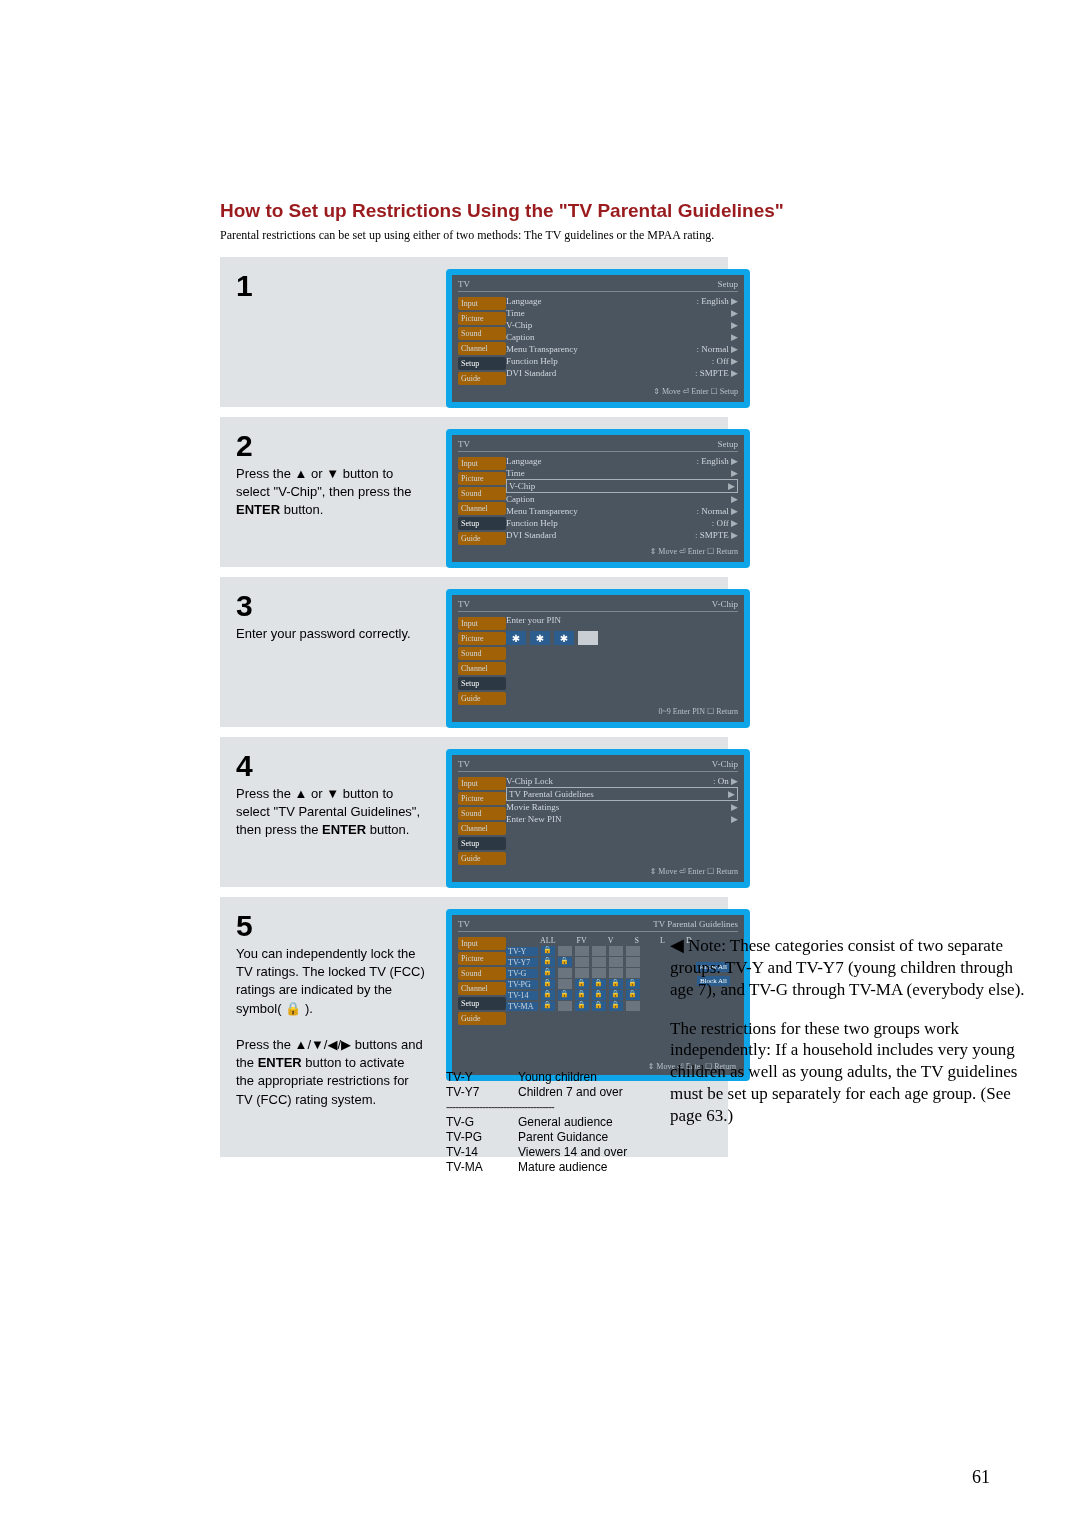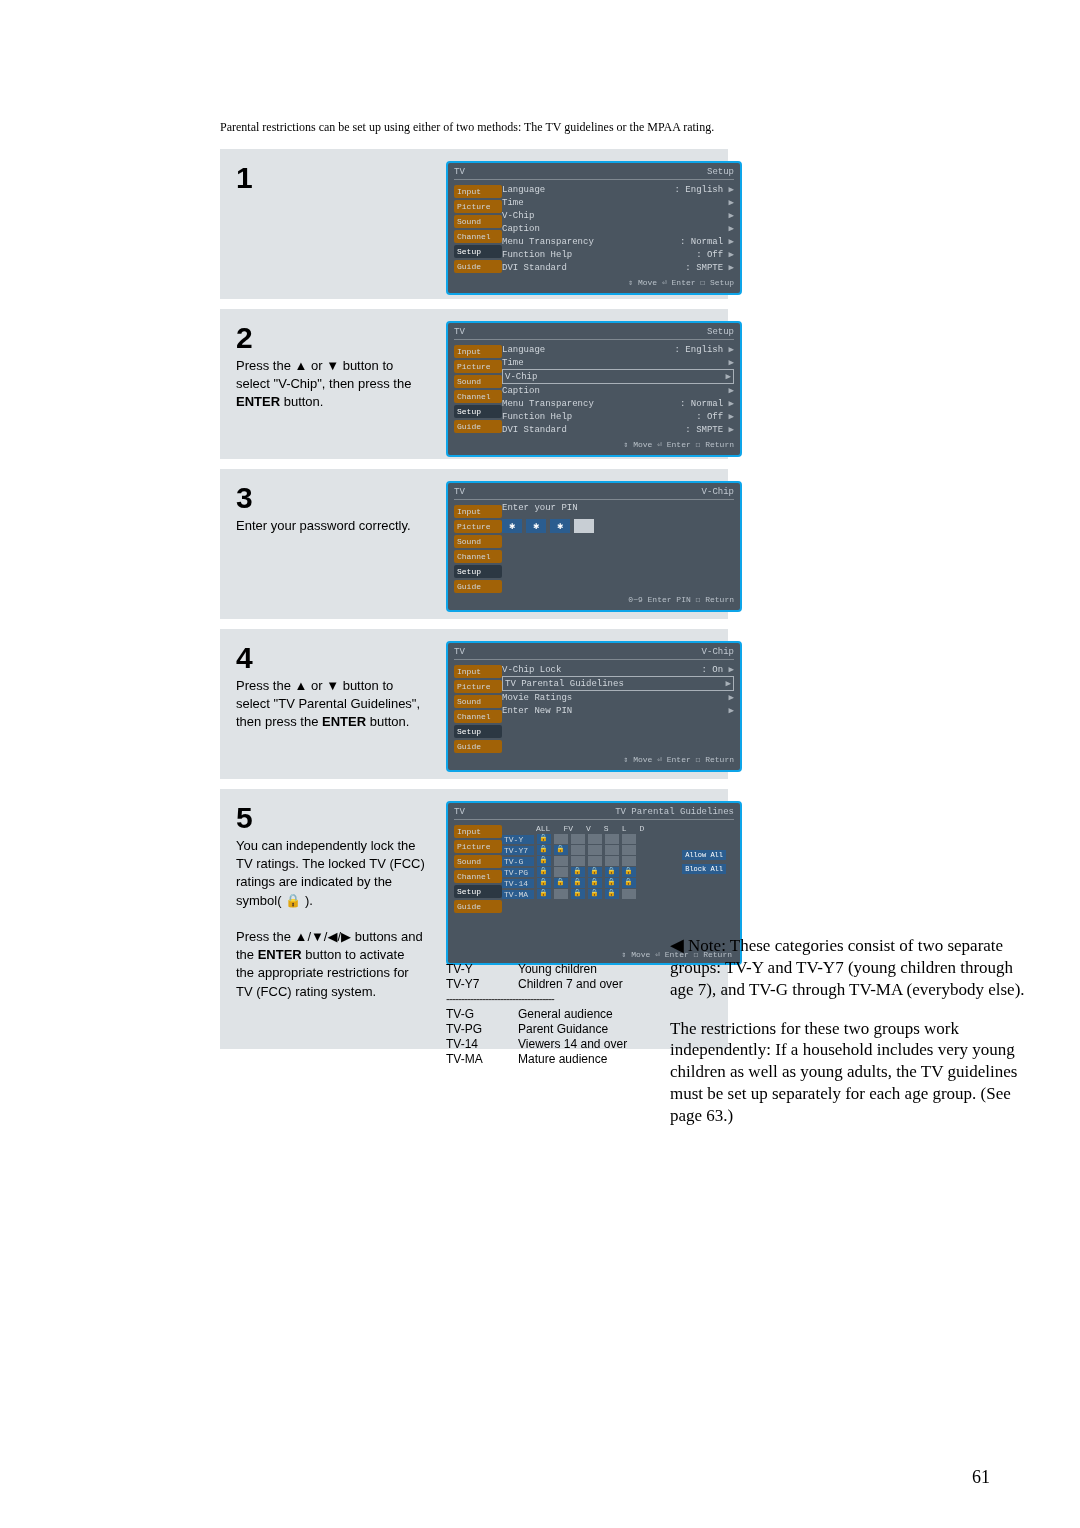--- a/index.html
+++ b/index.html
@@ -5,35 +5,35 @@
   html,body{margin:0;padding:0;background:#fff;font-family:Georgia,"Times New Roman",serif;color:#000}
   .page{width:1080px;height:1528px;position:relative;box-sizing:border-box;padding:120px 90px 40px 90px}
   .header-box{position:absolute;top:120px;left:120px;border:1px solid #000;padding:18px 40px 18px 18px}
   .header-box span{font-variant:small-caps;font-size:19px;letter-spacing:1px}
   .title{font-family:Arial,Helvetica,sans-serif;font-weight:bold;color:#9a1b1e;font-size:19px;margin:80px 0 6px 130px;max-width:730px}
   .intro{font-size:12px;margin:0 0 14px 130px;max-width:720px;line-height:1.25}
   .stepbox{background:#dfe3e6;margin:0 0 10px 130px;padding:14px 14px 14px 16px;width:508px;box-sizing:border-box;position:relative;font-family:Arial,Helvetica,sans-serif;font-size:13px;min-height:150px}
   .stepbox.tall{min-height:260px}
   .stepnum{font-size:30px;font-weight:900;line-height:1;margin-bottom:4px}
   .steptext{width:190px;line-height:1.4}
-  .osd{position:absolute;top:12px;left:226px;width:280px;background:#4a5560;color:#d0d6dc;font-family:Liberation Mono, monospace;font-size:9px;border-radius:4px;border:2px solid #0ea5e9;padding:4px 6px 6px 6px}
+  .osd{position:absolute;top:12px;left:226px;width:280px;background:#4a5560;color:#d0d6dc;font-family:Liberation Serif, serif;font-size:9px;border-radius:4px;border:6px solid #0ea5e9;padding:4px 6px 6px 6px}
   .osd-head{display:flex;justify-content:space-between;border-bottom:1px solid #7f8890;padding-bottom:2px;margin-bottom:3px;color:#c0c8d0}
   .osd-nav{float:left;width:48px}
   .osd-nav div{background:#a16207;color:#cfd6dc;font-size:8px;padding:2px 3px;margin:2px 0;border-radius:2px}
   .osd-nav div.sel{background:#2c3843;color:#fff}
   .osd-body{}
   .osd-row{display:flex;justify-content:space-between;align-items:center;padding:1px 0}
   .osd-row.hi{border:1px solid #a8b0b8;padding:1px 2px}
   .tri{color:#a8b0b8}
   .osd-foot{clear:both;text-align:right;font-size:8px;color:#b8c0c8;margin-top:4px}
   .pin-boxes{display:flex;gap:4px;margin:6px 0 0 4px}
   .pin-box{width:20px;height:14px;background:#2b5d8f;display:flex;align-items:center;justify-content:center;color:#fff;font-size:10px}
   .pin-box.empty{background:#c8ced4}
   .grid{margin-top:4px}
-  .grid-head{display:flex;gap:13px;font-size:8px;padding-left:34px}
+  .grid-head{display:flex;gap:21px;font-size:8px;padding-left:34px}
   .grid-row{display:flex;align-items:center;gap:3px;margin:1px 0}
   .grid-row .lbl{width:28px;font-size:8px;color:#cfd6dc;background:#2b5d8f;padding:0 2px}
   .cell{width:14px;height:10px;background:#6a7580}
   .cell.on{background:#2b5d8f}
   .allow{position:absolute;right:8px;top:26px;background:#2b5d8f;color:#fff;font-size:7px;padding:1px 3px}
   .block{position:absolute;right:8px;top:40px;background:#2b5d8f;color:#fff;font-size:7px;padding:1px 3px}
   .ratings-tbl{position:absolute;left:226px;top:172px;font-family:Arial,Helvetica,sans-serif;font-size:12px}
   .ratings-tbl div{display:flex;gap:28px;margin:1px 0}
   .ratings-tbl .c1{width:44px}
   .divider{letter-spacing:-1px;color:#333;margin:2px 0}
@@ -41,20 +41,21 @@
   .note .arrow{font-size:18px}
   .pagenum{position:absolute;right:90px;bottom:40px;font-size:18px}
   b{font-weight:bold}
 </style>
 </head>
 <body>
 
 <div class="page">
 
 
+  <div class="title">How to Set up Restrictions Using the "TV Parental Guidelines"</div>
   <div class="intro">Parental restrictions can be set up using either of two methods: The TV guidelines or the MPAA rating.</div>
 
   <div class="stepbox">
     <div class="stepnum">1</div>
     <div class="osd">
       <div class="osd-head">
           <span>TV</span>
           <span>Setup</span>
         </div>
       <div class="osd-nav">

